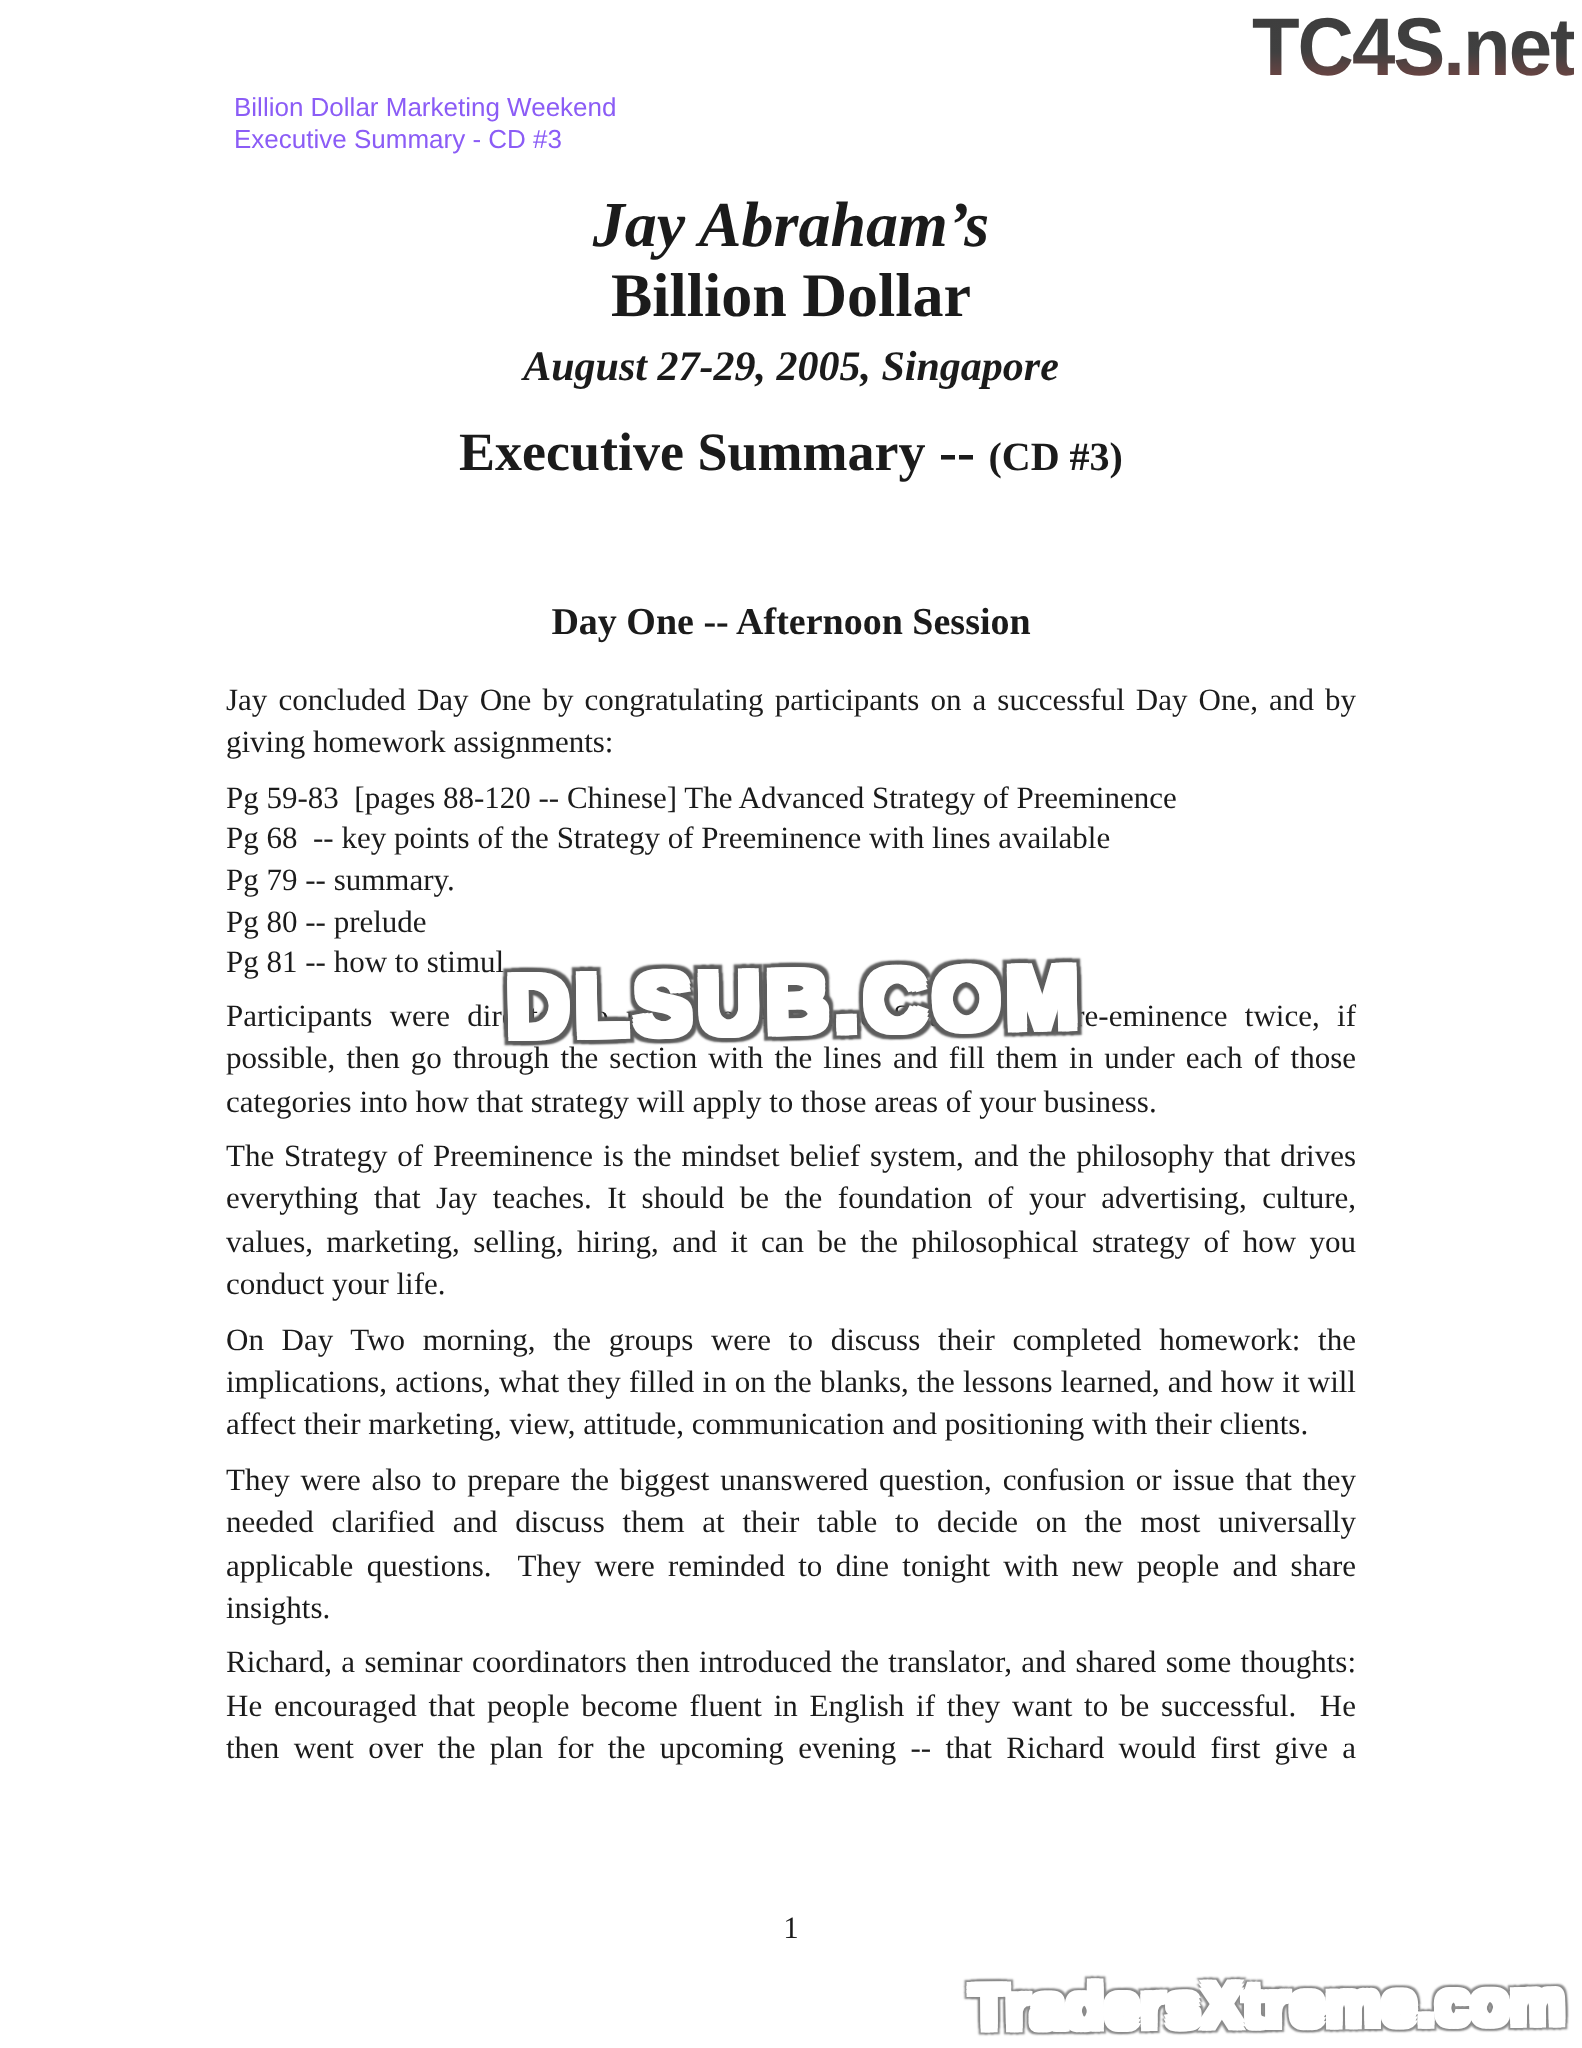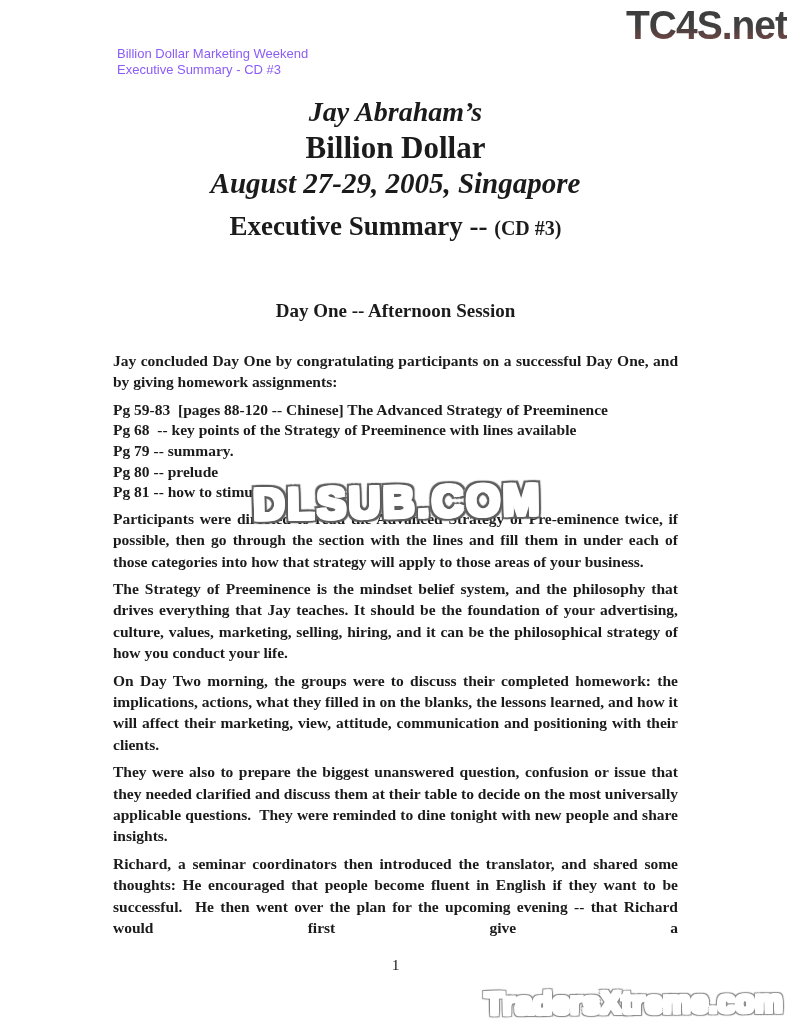--- a/index.html
+++ b/index.html
@@ -49,29 +49,29 @@
   }
 
   
   .content {
     position: absolute;
     left: 113px;
     top: 97px;
     width: 565px;
   }
   .center { text-align: center; }
-  .title-byline  { font-size: 28px; line-height: 30px; font-weight: 700; font-style: italic; }
+  .title-byline  { font-size: 32px; line-height: 30px; font-weight: 700; font-style: italic; }
   .title-main    { font-size: 31px; line-height: 41px; font-weight: 700; text-align: center; }
-  .title-date    { font-size: 29px; line-height: 31px; font-weight: 700; font-style: italic; }
+  .title-date    { font-size: 21px; line-height: 31px; font-weight: 700; font-style: italic; }
   .title-summary { font-size: 27px; line-height: 34px; font-weight: 700; margin-top: 10px; }
   .title-summary .cd-label { font-size: 20px; text-align: center; }
   .section-heading { font-size: 19px; line-height: 24px; font-weight: 700; margin-top: 54px; }
 
   
-  .body-copy { margin-top: 27px; font-size: 15.5px; line-height: 21.4px; text-align: justify; font-weight: bold; }
+  .body-copy { margin-top: 16px; font-size: 15.5px; line-height: 21.4px; text-align: justify; }
   .body-copy p { margin: 0 0 6px 0; white-space: pre-wrap; }
   .body-copy p.justify-last { text-align-last: justify; }
   .homework { text-align: left; line-height: 20.6px; margin: 7px 0 5px 0; }
   .homework div { white-space: pre; }
 
   
   .dlsub {
     position: absolute;
     left: 253px;
     top: 480px;

